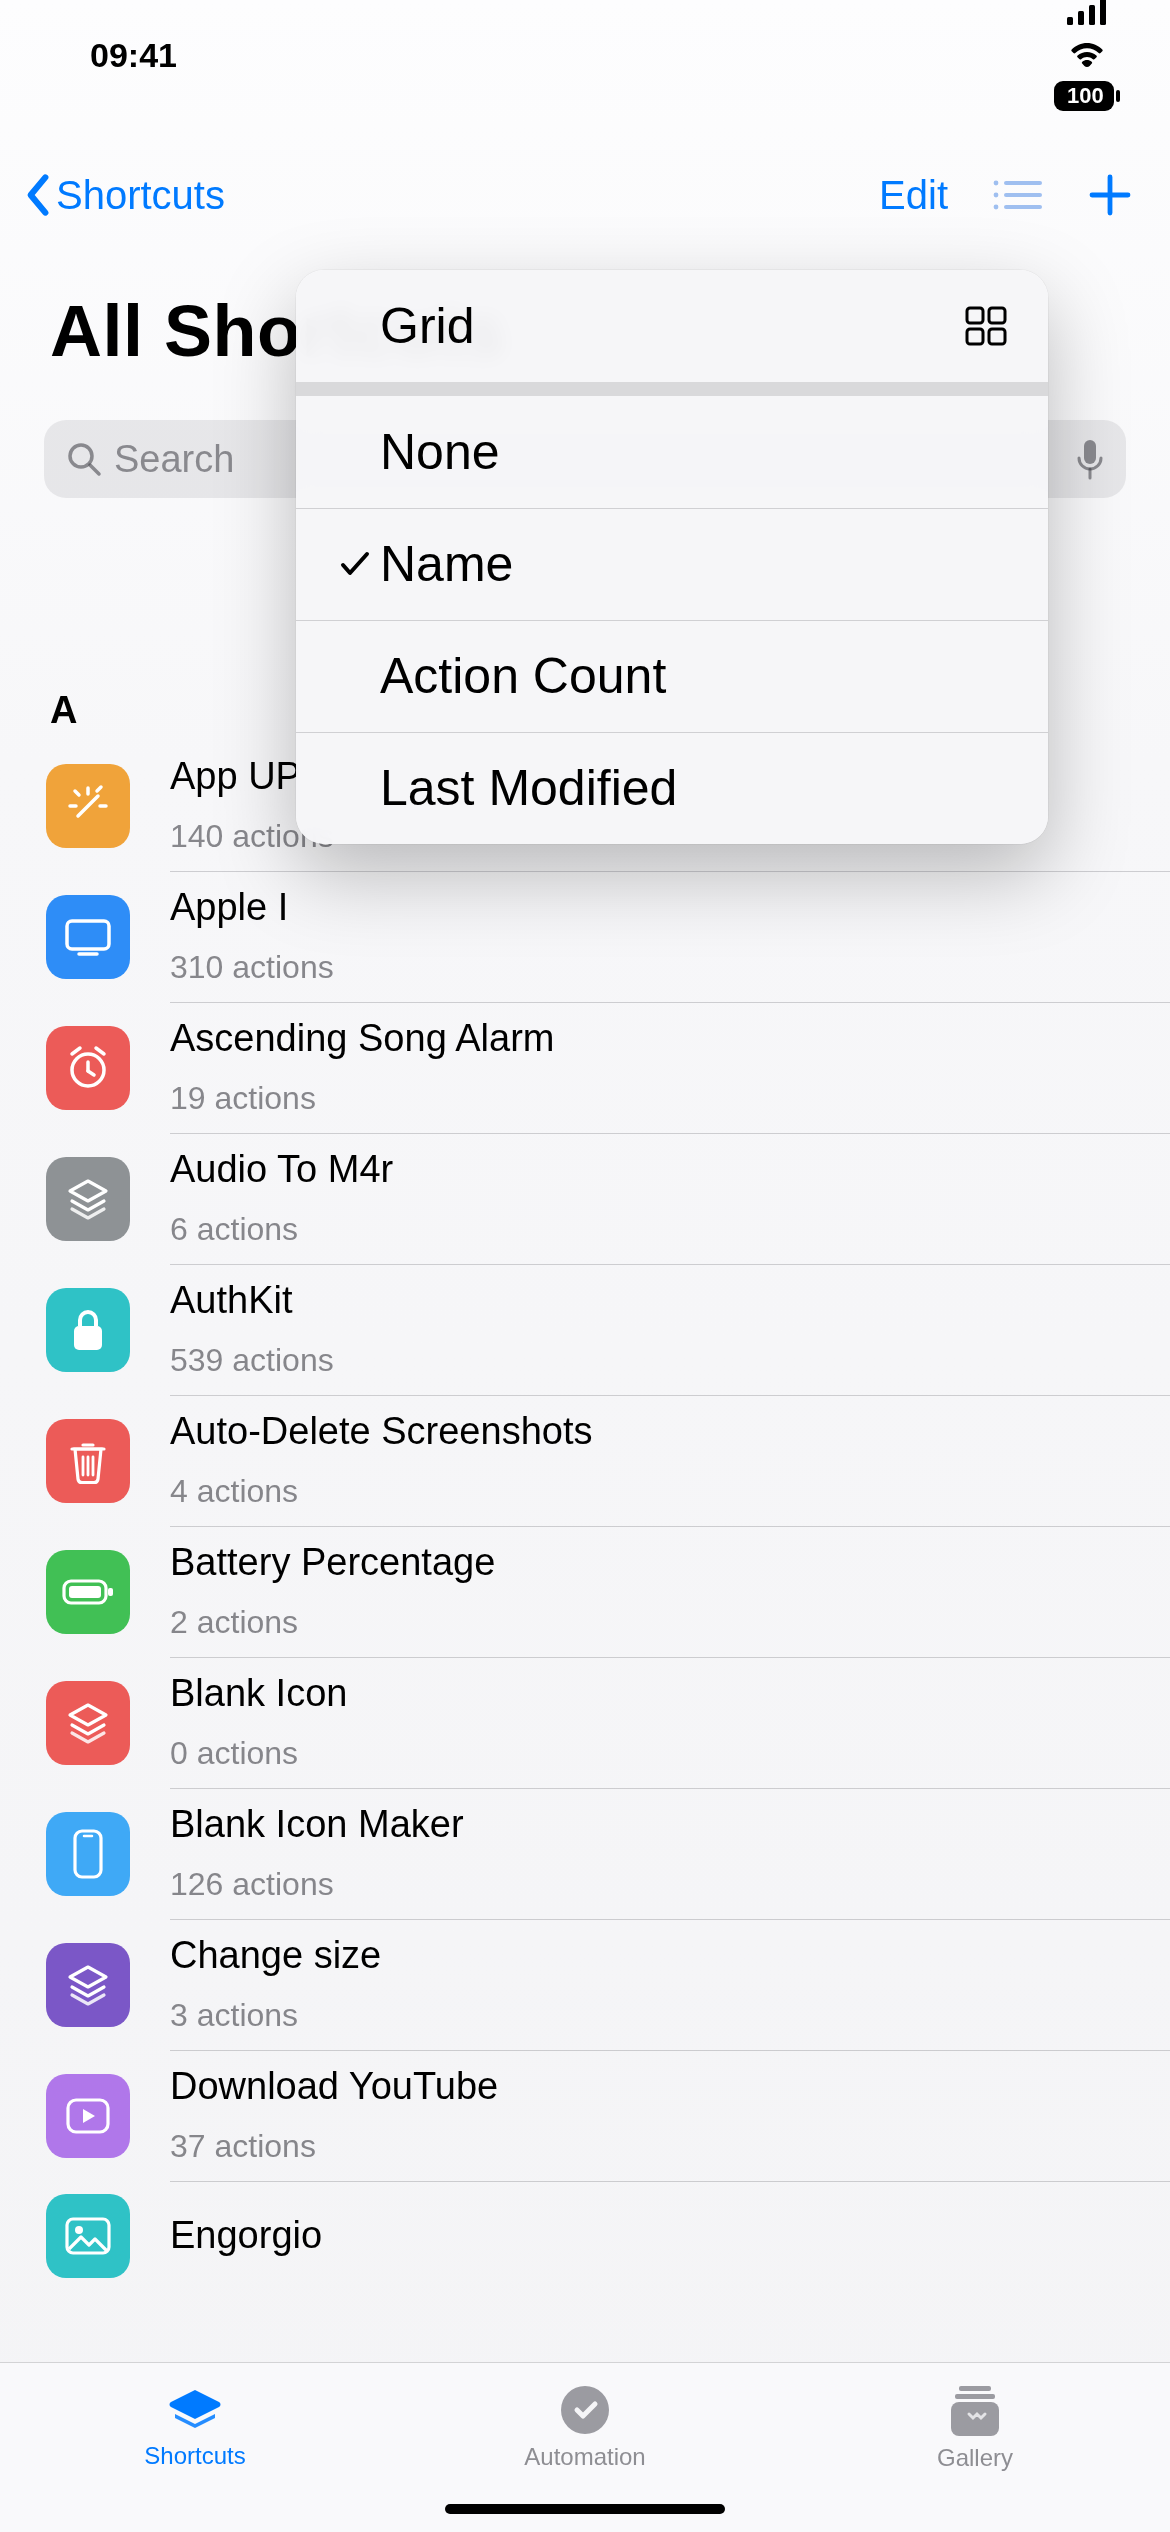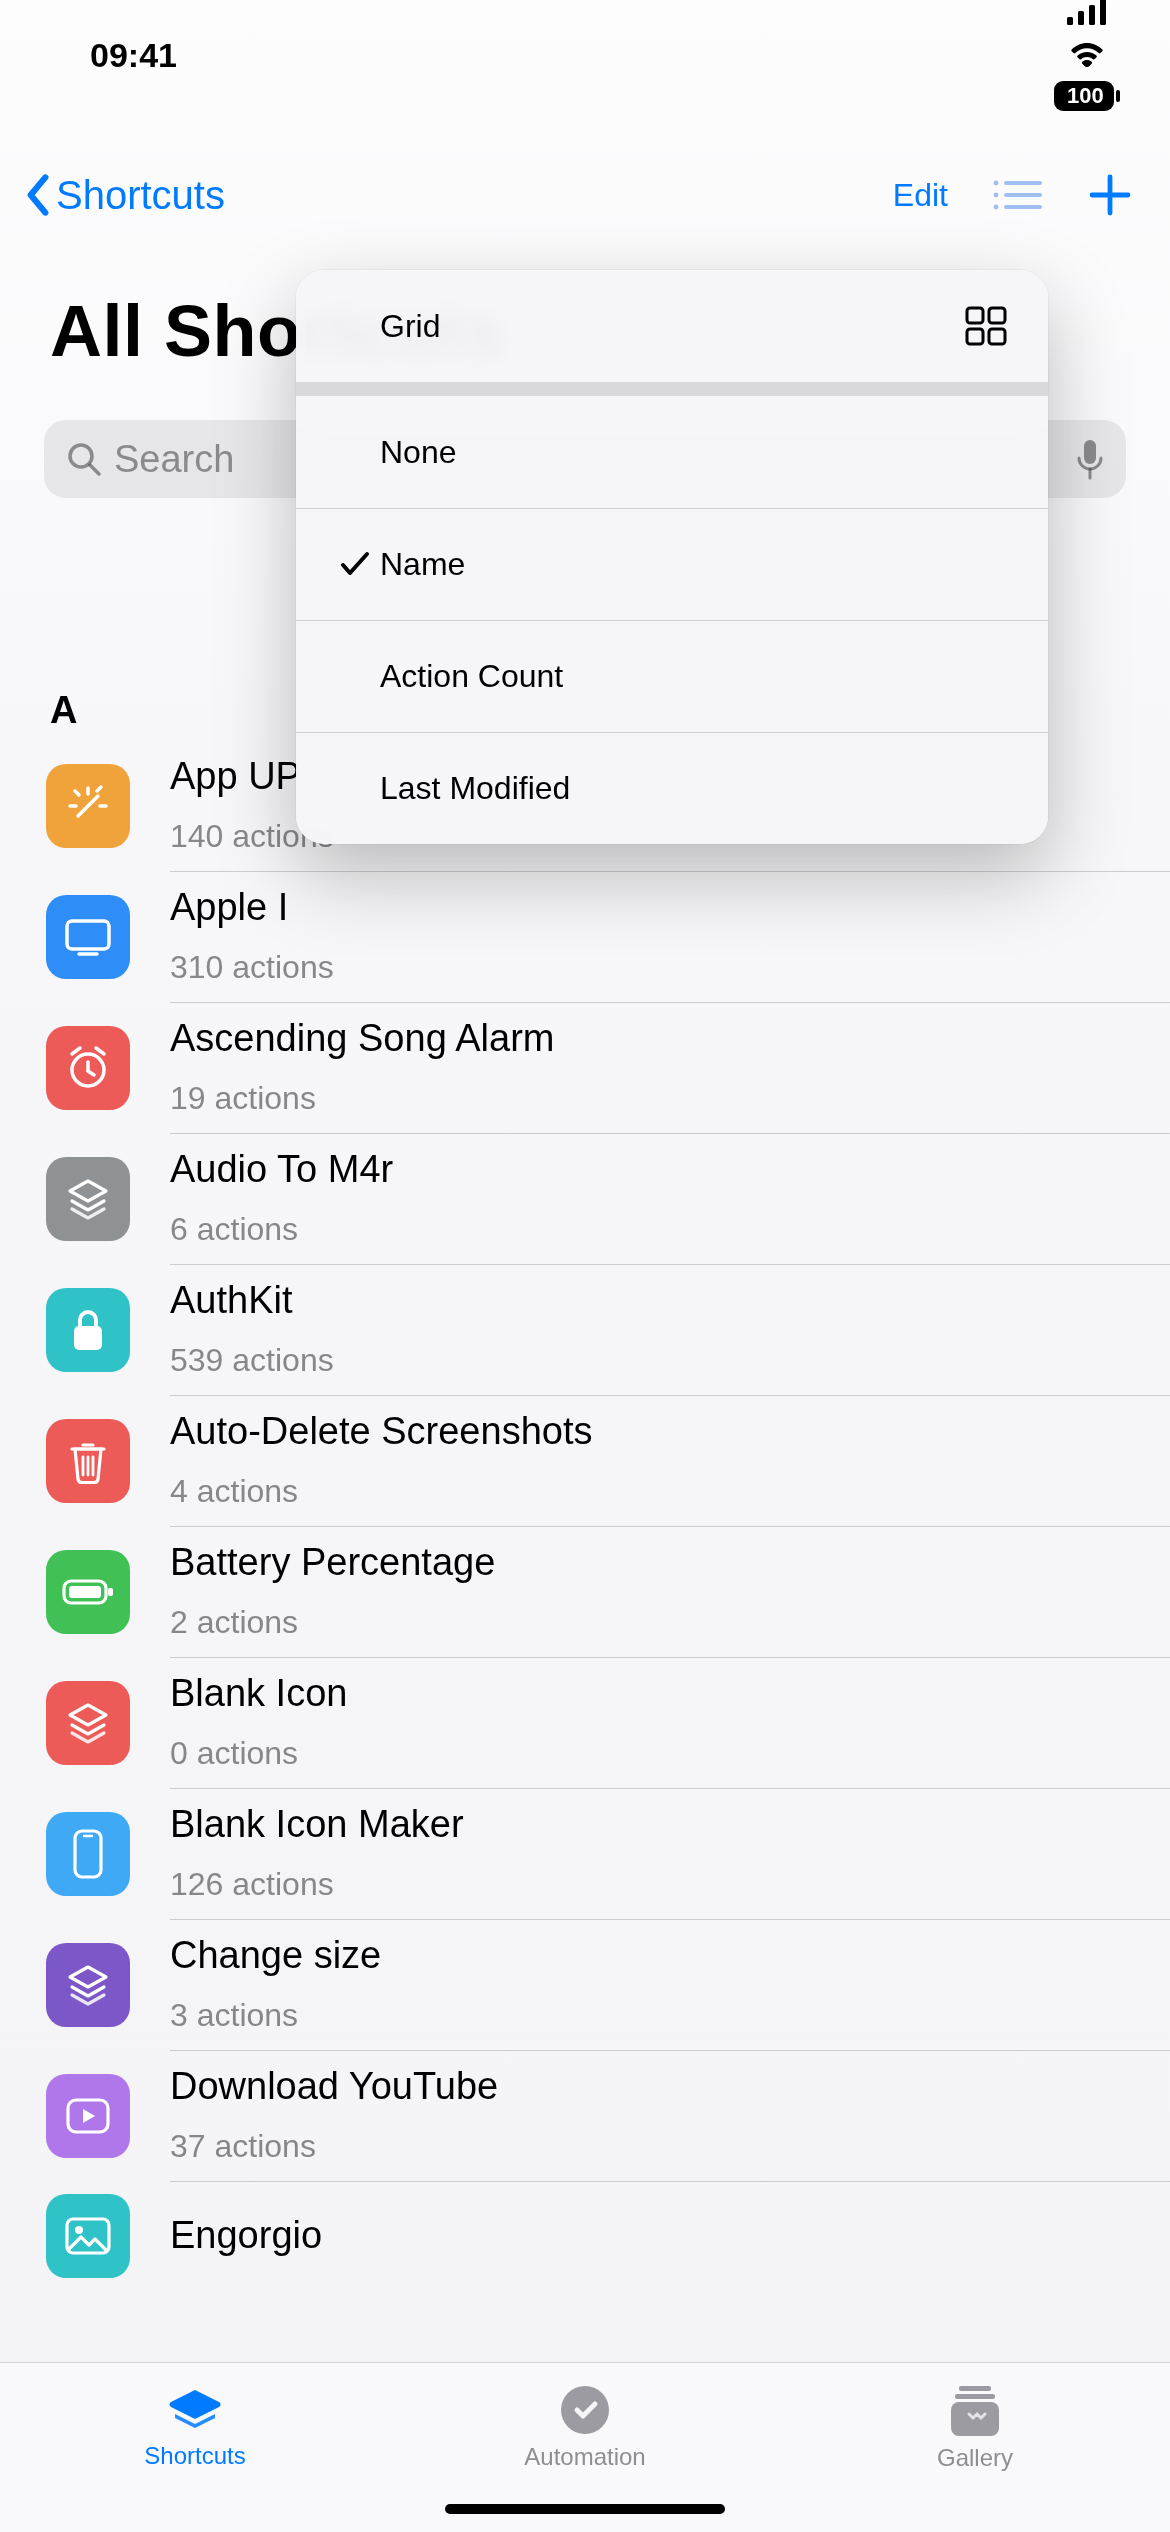--- a/index.html
+++ b/index.html
@@ -9,21 +9,21 @@
   
   .status-bar { position:absolute; top:0; left:0; right:0; height:110px; display:flex; align-items:center; justify-content:space-between; padding:0 50px 0 90px; font-size:34px; font-weight:600; }
   .status-right { display:flex; align-items:center; gap:14px;flex-direction:column; }
   .status-right svg { display:block; }
 
   
   .nav-bar { position:absolute; top:150px; left:0; right:0; height:90px; display:flex; align-items:center; padding:0 36px 0 24px; }
   .nav-back { display:flex; align-items:center; color:#007aff; font-size:40px; font-weight:400; gap:4px;}
   .nav-back svg { }
   .nav-spacer { flex:1; }
-  .nav-edit { color:#007aff; font-size:32px; font-weight:400; margin-right:42px; }
+  .nav-edit { color:#007aff; font-size:40px; font-weight:400; margin-right:42px; }
   .nav-list-mode { margin-right:42px; }
   .nav-add { }
 
   
   .large-title { position:absolute; top:290px; left:50px; font-size:72px; font-weight:700; letter-spacing:0.5px; }
 
   
   .search-bar { position:absolute; top:420px; left:44px; right:44px; height:78px; background:rgba(120,120,128,0.14); border-radius:22px; display:flex; align-items:center; padding:0 22px; gap:12px;}
   .search-bar .placeholder { color:rgba(60,60,67,0.55); font-size:38px; flex:1;}
   .search-bar .mic { }
@@ -36,21 +36,21 @@
   .row { display:flex; align-items:center; height:131px; padding-left:46px; position:relative; }
   .row:last-child { height:110px; align-items:center; padding-top:0;}
   .row + .row::before { content:""; position:absolute; top:0; left:170px; right:0; height:1px; background:rgba(60,60,67,0.22);}
   .row .icon-box { width:84px; height:84px; border-radius:20px; display:flex; align-items:center; justify-content:center; margin-right:40px; flex-shrink:0;}
   .row .texts { display:flex; flex-direction:column; gap:20px; min-width:0; }
   .row .title { font-size:38px; font-weight:400; color:#000; line-height:1.1;}
   .row .sub   { font-size:32px; font-weight:400; color:rgba(60,60,67,0.6);}
 
   
   .popover { position:absolute; top:270px; left:296px; width:752px; background:rgba(246,246,248,0.96); border-radius:28px; box-shadow:0 30px 80px rgba(0,0,0,0.25), 0 0 0 1px rgba(0,0,0,0.04); overflow:hidden; backdrop-filter:blur(10px);}
-  .popover .menu-row { height:112px; display:flex; align-items:center; padding:0 40px 0 34px; font-size:32px; position:relative;}
+  .popover .menu-row { height:112px; display:flex; align-items:center; padding:0 40px 0 34px; font-size:50px; position:relative;}
   .popover .menu-row + .menu-row::before { content:""; position:absolute; top:0; left:0; right:0; height:1px; background:rgba(60,60,67,0.20);}
   .popover .section-divider { height:14px; background:rgba(60,60,67,0.16);}
   .popover .check-slot { width:50px; display:flex; justify-content:center; }
   .popover .label { flex:1; }
   .popover .trail { }
 
   
   .tab-bar { position:absolute; left:0; right:0; bottom:0; height:170px; background:rgba(249,249,251,0.94); border-top:1px solid rgba(60,60,67,0.20); display:flex; padding-bottom:42px;}
   .tab { flex:1; display:flex; flex-direction:column; align-items:center; justify-content:center; gap:6px; color:#8e8e93; font-size:24px; font-weight:500;}
   .tab.active { color:#007aff; }

